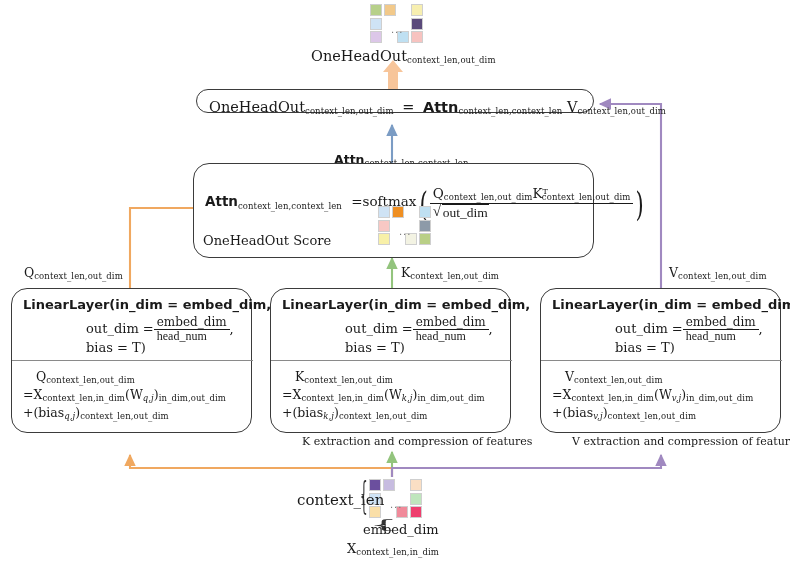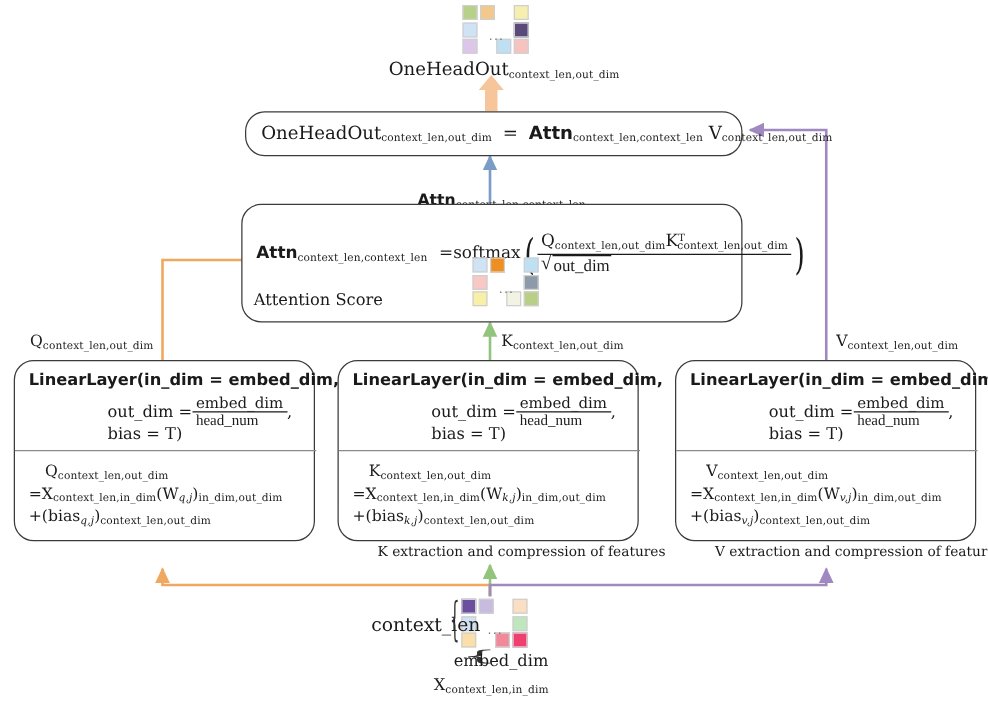--- a/index.html
+++ b/index.html
@@ -112,41 +112,41 @@
       <div class="cell" style="left: 0px; top: 27px; width: 12px; height: 12px; background: rgb(220, 199, 232); border: 1px solid rgb(207, 207, 207);"></div>
       <div class="cell" style="left: 40.5px; top: 13.5px; width: 12px; height: 12px; background: rgb(90, 74, 122); border: 1px solid rgb(207, 207, 207);"></div>
       <div class="cell" style="left: 27px; top: 27px; width: 12px; height: 12px; background: rgb(191, 224, 242); border: 1px solid rgb(207, 207, 207);"></div>
       <div class="cell" style="left: 40.5px; top: 27px; width: 12px; height: 12px; background: rgb(247, 195, 192); border: 1px solid rgb(207, 207, 207);"></div>
       <div class="cell" style="left: 20.925px; top: 19.575px; width: 14px; height: 10px; font: 10px &quot;DejaVu Sans&quot;, sans-serif; color: rgb(119, 119, 119); letter-spacing: 1px;">...</div>
     </div>
   <div class="lbl math" style="left:311px;top:48px;font-size:14.5px;">
     <span>OneHeadOut</span><span class="sub">context_len,out_dim</span>
   </div>
 
-  <div class="rbox" style="left:196px;top:89px;width:398px;height:36px;">
+  <div class="rbox" style="left:196px;top:89px;width:398px;height:24px;">
     <div class="math" style="position:absolute;left:12px;top:9px;font-size:14.5px;">
       <span>OneHeadOut</span><span class="sub">context_len,out_dim</span>
       <span style="padding:0 4px;">=</span>
       <span class="sans">Attn</span><span class="sub">context_len,context_len</span>
       <span>V</span><span class="sub">context_len,out_dim</span>
     </div>
   </div>
 
   <div class="lbl math" style="left:334px;top:152px;font-size:12.5px;">
     <span class="sans">Attn</span><span class="sub">context_len,context_len</span>
   </div>
 
   <div class="rbox" style="left:193px;top:163px;width:401px;height:95px;">
 
     <div class="math" style="position:absolute;left:11px;top:22px;font-size:13.5px;">
       <span class="sans">Attn</span><span class="sub">context_len,context_len</span>
       <span style="padding-left:5px;">=softmax</span><span class="paren">(</span><span class="frac"><span class="num"><span>Q</span><span class="sub">context_len,out_dim</span><span>K</span><span class="supT">T</span><span class="sub" style="margin-left:-6px;">context_len,out_dim</span></span><span class="den"><span class="sqrt"><span class="rad">out_dim</span></span></span></span><span class="paren">)</span>
     </div>
 
-    <div class="math" style="position:absolute;left:9px;top:69px;font-size:13px;">Attention Score</div>
+    <div class="math" style="position:absolute;left:9px;top:69px;font-size:13px;">OneHeadOut Score</div>
 
     <div class="mgrid" id="score-matrix" style="left:184px;top:42px;width:52px;height:40px;">
         <div class="cell" style="left: 0px; top: 0px; width: 12px; height: 12px; background: rgb(207, 227, 245); border: 1px solid rgb(207, 207, 207);"></div>
         <div class="cell" style="left: 13.5px; top: 0px; width: 12px; height: 12px; background: rgb(239, 143, 34); border: 1px solid rgb(207, 207, 207);"></div>
         <div class="cell" style="left: 40.5px; top: 0px; width: 12px; height: 12px; background: rgb(191, 224, 242); border: 1px solid rgb(207, 207, 207);"></div>
         <div class="cell" style="left: 0px; top: 13.5px; width: 12px; height: 12px; background: rgb(248, 200, 196); border: 1px solid rgb(207, 207, 207);"></div>
         <div class="cell" style="left: 0px; top: 27px; width: 12px; height: 12px; background: rgb(248, 240, 168); border: 1px solid rgb(207, 207, 207);"></div>
         <div class="cell" style="left: 40.5px; top: 13.5px; width: 12px; height: 12px; background: rgb(141, 154, 168); border: 1px solid rgb(207, 207, 207);"></div>
         <div class="cell" style="left: 27px; top: 27px; width: 12px; height: 12px; background: rgb(243, 243, 227); border: 1px solid rgb(207, 207, 207);"></div>
         <div class="cell" style="left: 40.5px; top: 27px; width: 12px; height: 12px; background: rgb(185, 207, 134); border: 1px solid rgb(207, 207, 207);"></div>

